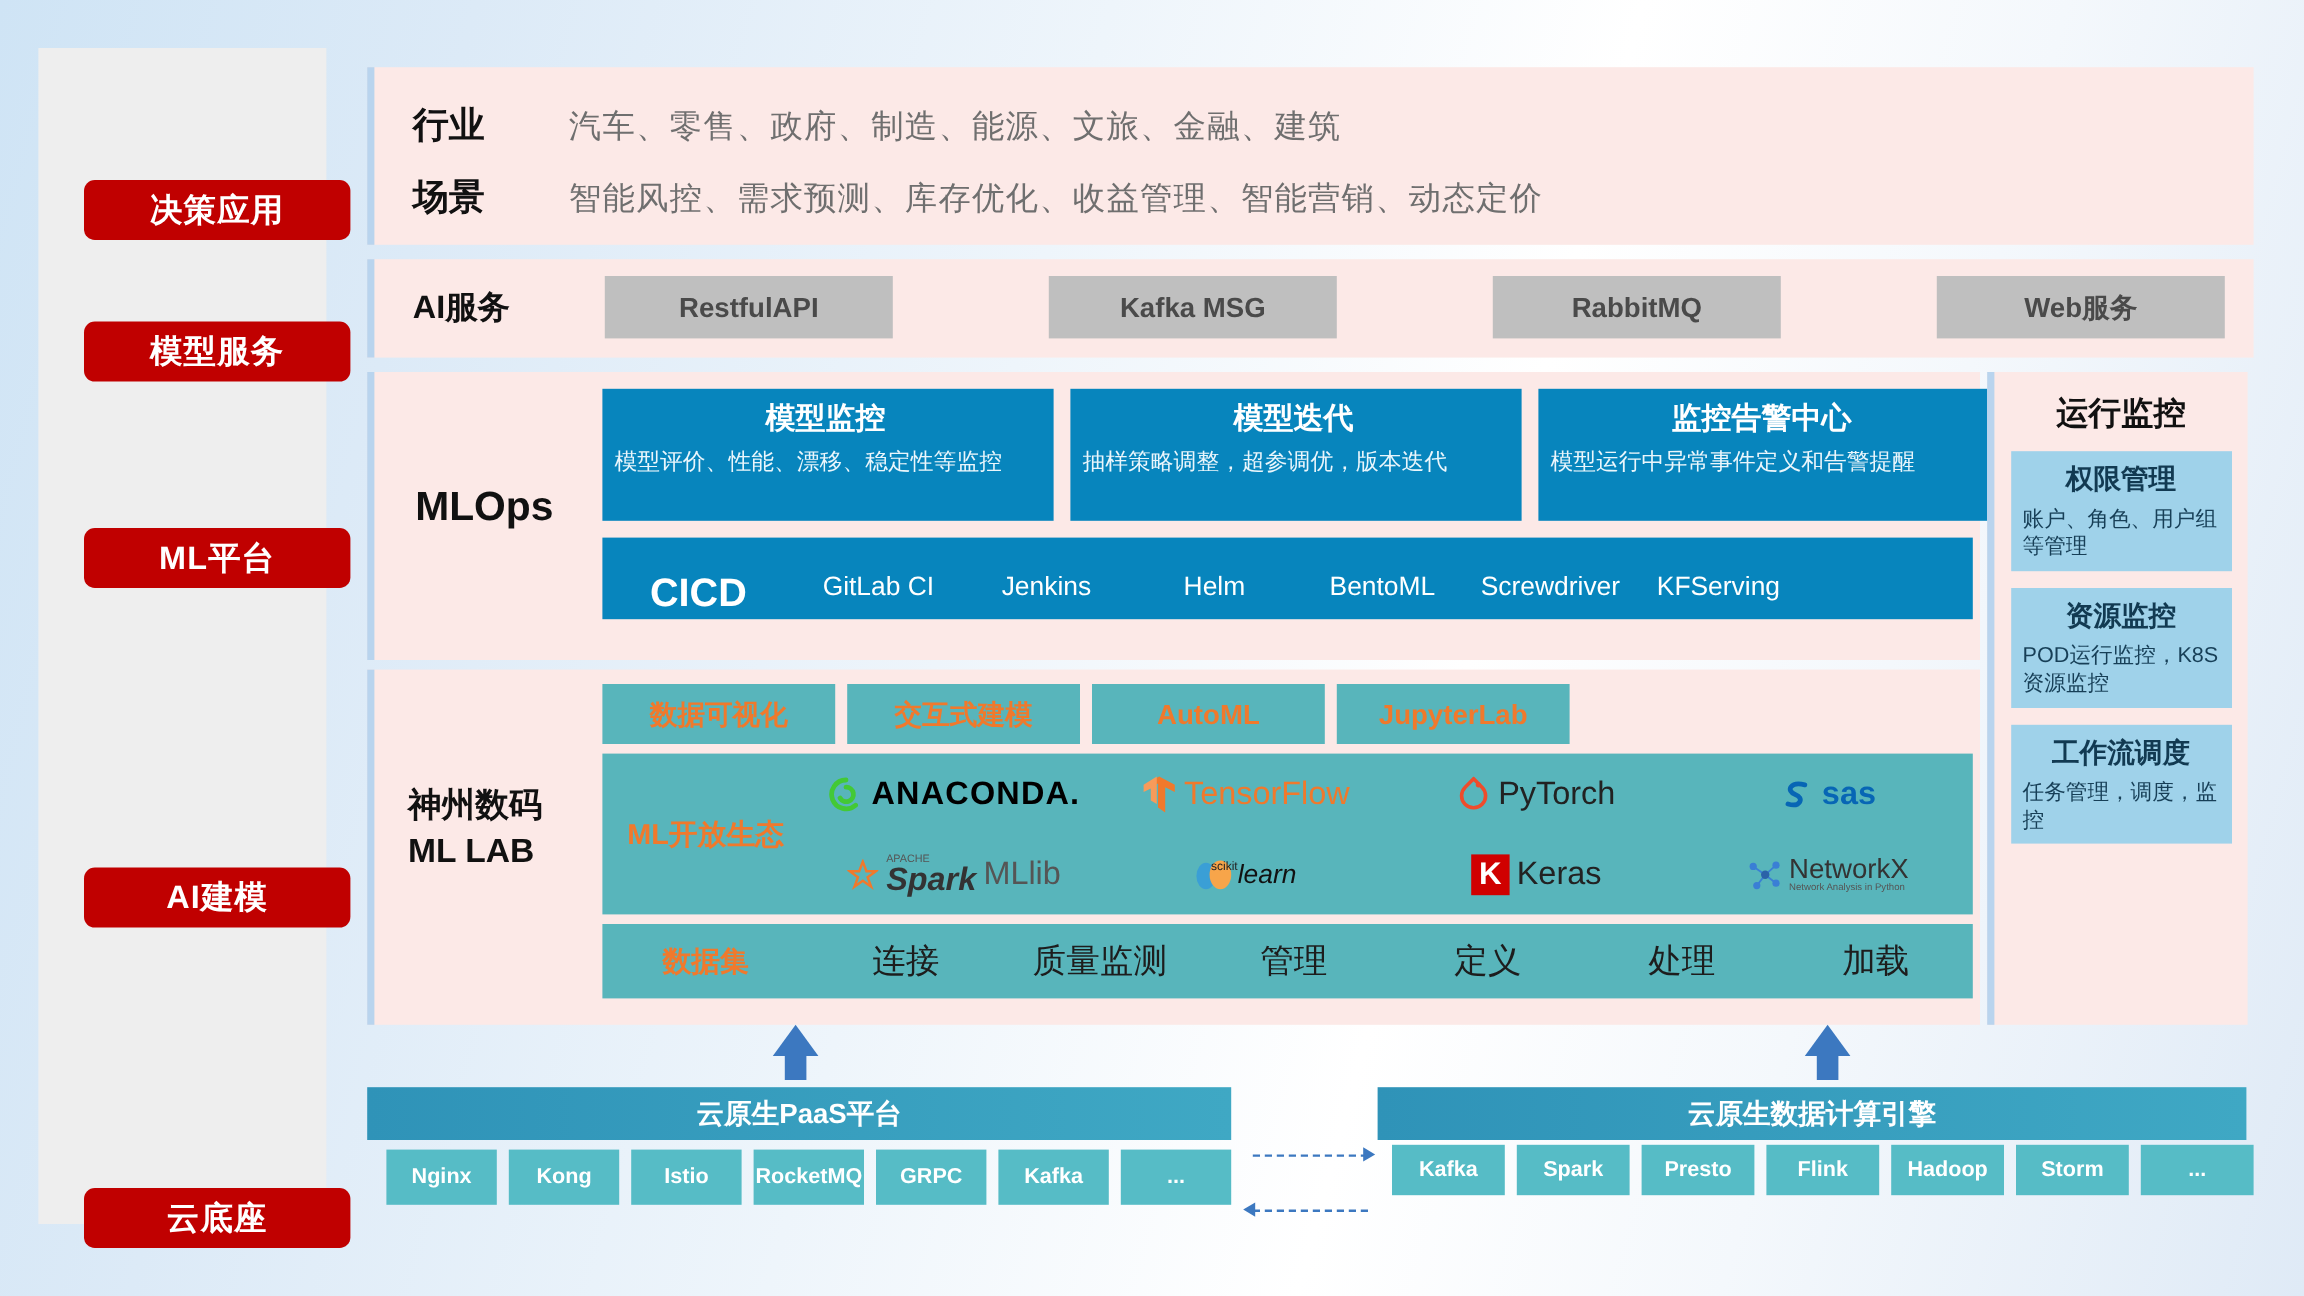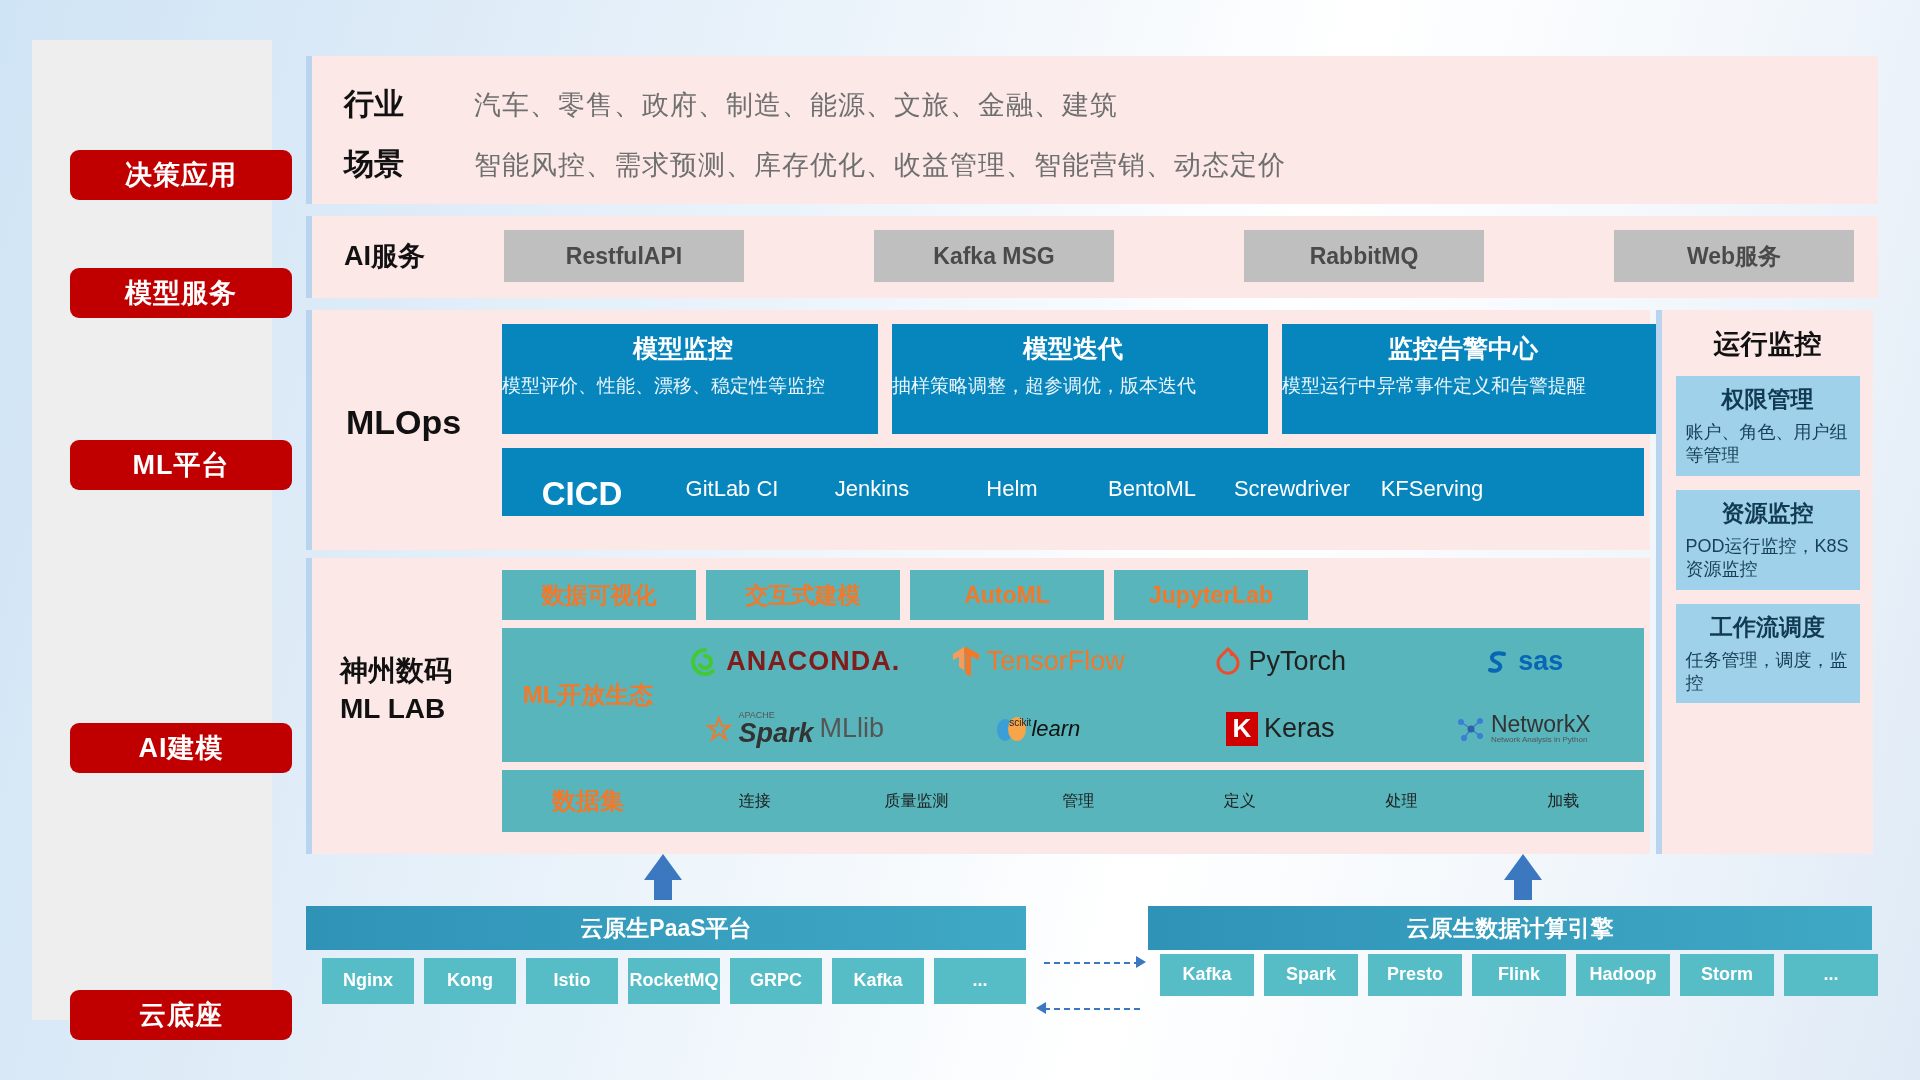--- a/index.html
+++ b/index.html
@@ -91,21 +91,21 @@
   #mlops-label { left: 34px; top: 90px; font-size: 34px; }
   .mlops-cards {
     position: absolute;
     left: 190px; top: 14px;
     display: flex; gap: 14px;
   }
   .mlops-card {
     width: 376px; height: 110px;
     background: #0785bd;
     color: #ffffff;
-    padding: 8px 14px 0 0;
+    padding: 8px 14px 0 10px;
     box-sizing: border-box;
   }
   .mlops-card-title {
     font-size: 25px; font-weight: bold; text-align: center;
     margin-bottom: 8px;
   }
   .mlops-card-desc {
     font-size: 19px; line-height: 1.35; color: #eaf6fc;
   }
   #cicd-strip {
@@ -170,21 +170,21 @@
     width: 1142px; height: 62px;
     background: #58b5bb;
     display: flex; align-items: center;
   }
   #data-strip .data-label {
     width: 172px; text-align: center;
     color: #f0792c; font-size: 24px; font-weight: bold;
   }
   #data-strip .data-item {
     flex: 1; text-align: center;
-    color: #1d1d1d; font-size: 16px;
+    color: #1d1d1d; font-size: 28px;
   }
 
   
   #right-col {
     position: absolute;
     left: 1656px; top: 310px;
     width: 217px; height: 544px;
     background: #fce9e7;
     border-left: 6px solid #b9d4ee;
     box-sizing: border-box;
@@ -356,21 +356,21 @@
 
     <div id="eco-strip">
       <div class="eco-label">ML开放生态</div>
       <div class="logo-grid">
 
         <div class="logo">
           <svg width="30" height="30" viewBox="0 0 30 30" aria-hidden="true">
             <path d="M15 3 a12 12 0 1 0 8 21" fill="none" stroke="#43c936" stroke-width="4" stroke-linecap="round"></path>
             <path d="M15 9 a6 6 0 1 1 -5 9" fill="none" stroke="#43c936" stroke-width="4" stroke-linecap="round"></path>
           </svg>
-          <span class="logo-text" style="color:#7f1d1d; font-weight:bold; letter-spacing:1px;">ANACONDA.</span>
+          <span class="logo-text" style="color:#000000; font-weight:bold; letter-spacing:1px;">ANACONDA.</span>
         </div>
 
         <div class="logo">
           <svg width="30" height="34" viewBox="0 0 30 34" aria-hidden="true">
             <polygon points="15,2 28,9 28,15 20,11 20,32 14,28 14,8 6,13 6,7" fill="#f0792c"></polygon>
             <polygon points="13,2 2,9 2,15 8,12 8,22 13,25" fill="#f79b5a"></polygon>
           </svg>
           <span class="logo-text" style="color:#f0792c;">TensorFlow</span>
         </div>
 

